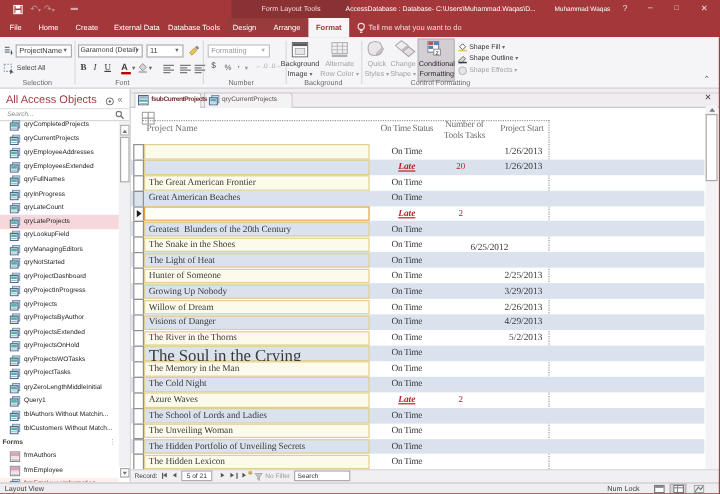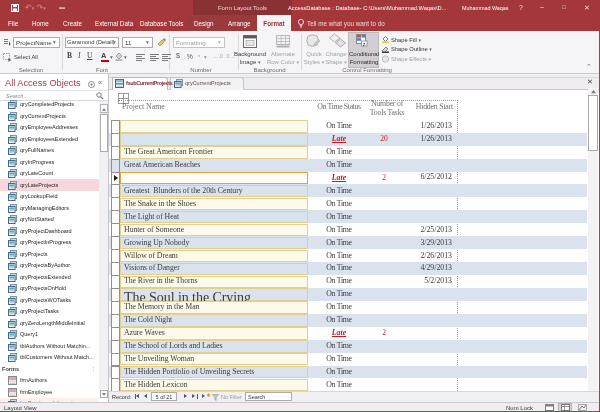--- a/index.html
+++ b/index.html
@@ -405,21 +405,21 @@
 <rect x="0.5" y="0.5" width="10" height="10" fill="#fff" stroke="#9a9a9a" stroke-width="1"></rect>
 <line x1="5.5" y1="0.5" x2="5.5" y2="10.5" stroke="#9a9a9a" stroke-width="1"></line>
 <line x1="0.5" y1="5.5" x2="10.5" y2="5.5" stroke="#9a9a9a" stroke-width="1"></line>
 </svg>
 <div class="abs" style="left:118px;top:100px;width:340px;height:1px;border-top:1px dotted #9a9a9a"></div>
 <div class="abs" style="left:457px;top:100px;width:1px;height:291px;border-left:1px dotted #9a9a9a"></div>
 <div class="t srf" style="left:122px;top:103px;font-size:7.8px;color:#6e6e6e">Project Name</div>
 <div class="t srf" style="left:314px;top:103px;width:50px;text-align:center;font-size:7.8px;color:#6e6e6e;letter-spacing:-0.35px">On Time Status</div>
 <div class="t srf" style="left:362px;top:100px;width:50px;text-align:center;font-size:7.8px;color:#6e6e6e;letter-spacing:-0.2px">Number of</div>
 <div class="t srf" style="left:362px;top:108.5px;width:50px;text-align:center;font-size:7.8px;color:#6e6e6e;letter-spacing:-0.2px">Tools Tasks</div>
-<div class="t srf" style="left:392px;top:103px;width:61px;text-align:right;font-size:7.8px;color:#6e6e6e;letter-spacing:-0.2px">Hidden Start</div>
+<div class="t srf" style="left:392px;top:103px;width:61px;text-align:right;font-size:7.8px;color:#6e6e6e;letter-spacing:-0.2px">Project Start</div>
 <div class="abs" style="left:111px;top:119.8px;width:9px;height:13.93px;background:#fff;border:1px solid #909090;box-sizing:border-box"></div>
 <div class="abs" style="left:120px;top:120.3px;width:188px;height:12.43px;background:#fcfaea;border:1px solid #e2cf8f;box-sizing:border-box"></div>
 <div class="t srf" style="left:310px;top:122.2px;width:58px;text-align:center;font-size:7.8px;color:#3b3b3b;letter-spacing:-0.3px">On Time</div>
 <div class="t srf" style="left:392px;top:122.2px;width:60px;text-align:right;font-size:7.8px;color:#3b3b3b">1/26/2013</div>
 <div class="abs" style="left:109px;top:132.7px;width:478px;height:12.93px;background:#dae2ee"></div>
 <div class="abs" style="left:111px;top:132.7px;width:9px;height:13.93px;background:#fff;border:1px solid #909090;box-sizing:border-box"></div>
 <div class="abs" style="left:120px;top:133.2px;width:188px;height:12.43px;background:#dae2ee;border:1px solid #e2cf8f;box-sizing:border-box"></div>
 <div class="t srf" style="left:310px;top:135.1px;width:58px;text-align:center;font-size:7.8px;color:#be1e26;font-weight:bold;font-style:italic;text-decoration:underline">Late</div>
 <div class="t srf" style="left:368px;top:135.1px;width:32px;text-align:center;font-size:7.5px;color:#be1e26">20</div>
 <div class="t srf" style="left:392px;top:135.1px;width:60px;text-align:right;font-size:7.8px;color:#3b3b3b">1/26/2013</div>
@@ -435,21 +435,21 @@
 <div class="abs" style="left:113.5px;top:174.9px;width:0;height:0;border-left:4px solid #1a1a1a;border-top:3px solid transparent;border-bottom:3px solid transparent"></div>
 <div class="abs" style="left:120px;top:172.0px;width:188px;height:12.43px;background:#fffef6;border:1.4px solid #e2a33e;box-sizing:border-box"></div>
 <div class="t srf" style="left:310px;top:173.9px;width:58px;text-align:center;font-size:7.8px;color:#be1e26;font-weight:bold;font-style:italic;text-decoration:underline">Late</div>
 <div class="t srf" style="left:368px;top:173.9px;width:32px;text-align:center;font-size:7.5px;color:#be1e26">2</div>
 <div class="t srf" style="left:392px;top:191px;width:60px;text-align:center;font-size:7.8px;color:#3b3b3b">6/10/2013</div>
 <div class="abs" style="left:109px;top:184.4px;width:478px;height:12.93px;background:#dae2ee"></div>
 <div class="abs" style="left:111px;top:184.4px;width:9px;height:13.93px;background:#fff;border:1px solid #909090;box-sizing:border-box"></div>
 <div class="abs" style="left:120px;top:184.9px;width:188px;height:12.43px;background:#dae2ee;border:1px solid #e2cf8f;box-sizing:border-box"></div>
 <div class="t srf" style="left:124px;top:186.8px;font-size:7.8px;letter-spacing:-0.06px;color:#3b3b3b">Greatest&nbsp; Blunders of the 20th Century</div>
 <div class="t srf" style="left:310px;top:186.8px;width:58px;text-align:center;font-size:7.8px;color:#3b3b3b;letter-spacing:-0.3px">On Time</div>
-<div class="t srf" style="left:392px;top:173px;width:60px;text-align:right;font-size:7.8px;color:#3b3b3b">6/25/2012</div>
+<div class="t srf" style="left:392px;top:202px;width:60px;text-align:left;font-size:7.8px;color:#3b3b3b">6/25/2012</div>
 <div class="abs" style="left:111px;top:197.4px;width:9px;height:13.93px;background:#fff;border:1px solid #909090;box-sizing:border-box"></div>
 <div class="abs" style="left:120px;top:197.9px;width:188px;height:12.43px;background:#fcfaea;border:1px solid #e2cf8f;box-sizing:border-box"></div>
 <div class="t srf" style="left:124px;top:199.8px;font-size:7.8px;letter-spacing:-0.06px;color:#3b3b3b">The Snake in the Shoes</div>
 <div class="t srf" style="left:310px;top:199.8px;width:58px;text-align:center;font-size:7.8px;color:#3b3b3b;letter-spacing:-0.3px">On Time</div>
 <div class="abs" style="left:109px;top:210.3px;width:478px;height:12.93px;background:#dae2ee"></div>
 <div class="abs" style="left:111px;top:210.3px;width:9px;height:13.93px;background:#fff;border:1px solid #909090;box-sizing:border-box"></div>
 <div class="abs" style="left:120px;top:210.8px;width:188px;height:12.43px;background:#dae2ee;border:1px solid #e2cf8f;box-sizing:border-box"></div>
 <div class="t srf" style="left:124px;top:212.7px;font-size:7.8px;letter-spacing:-0.06px;color:#3b3b3b">The Light of Heat</div>
 <div class="t srf" style="left:310px;top:212.7px;width:58px;text-align:center;font-size:7.8px;color:#3b3b3b;letter-spacing:-0.3px">On Time</div>
 <div class="abs" style="left:111px;top:223.2px;width:9px;height:13.93px;background:#fff;border:1px solid #909090;box-sizing:border-box"></div>

